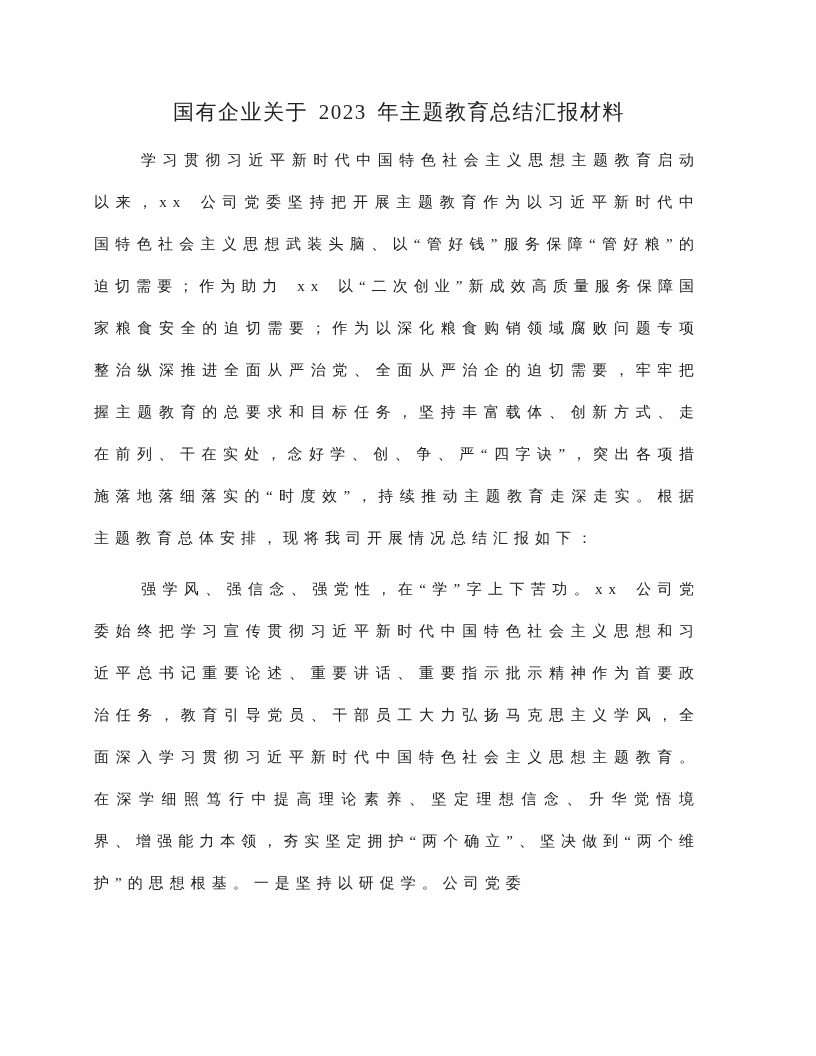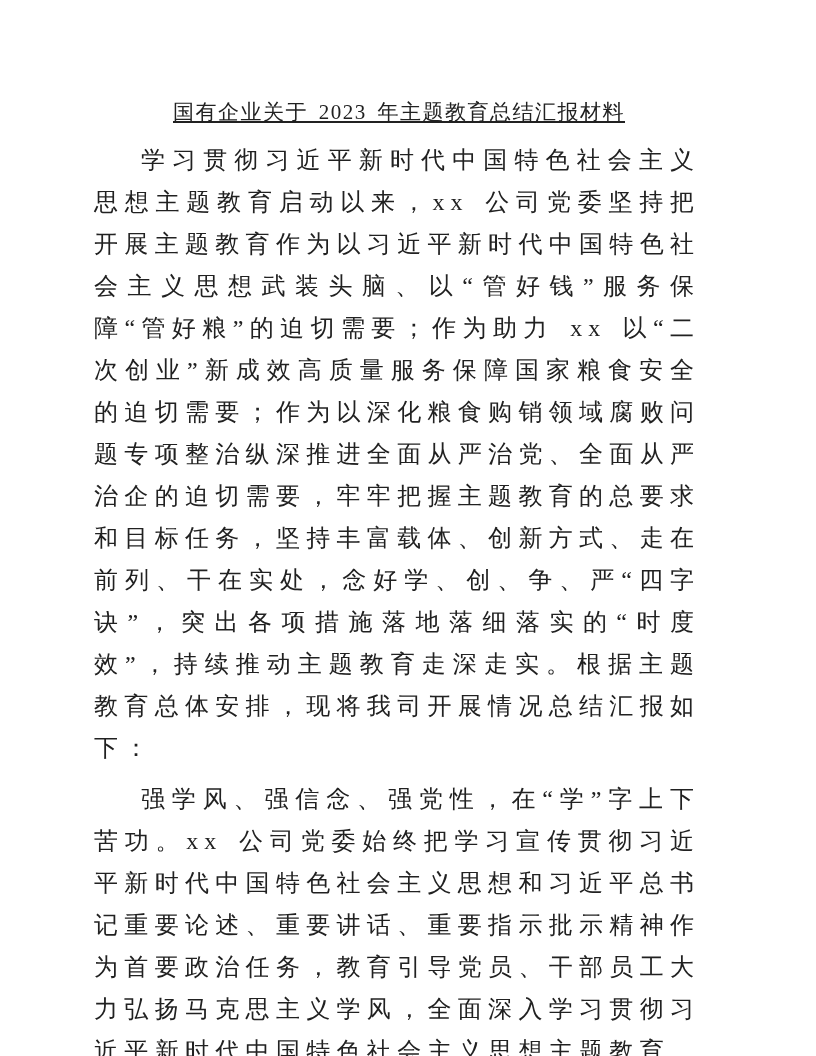--- a/index.html
+++ b/index.html
@@ -19,24 +19,23 @@
     color: #212121;
   }
   .doc-title {
     font-size: 21px;
     font-weight: normal;
     line-height: 30px;
     text-align: center;
     letter-spacing: 1.5px;
     margin: 0 0 12px 0;
     word-spacing: 4px;
-    text-decoration: underline;
   }
   .doc-para {
-    font-size: 24px;
+    font-size: 15px;
     line-height: 42px;
     letter-spacing: 6px;
     text-align: justify;
     text-indent: 47px;
     margin: 0 4px 9px 0;
     word-spacing: 4px;
   }
 </style>
 </head>
 <body>

